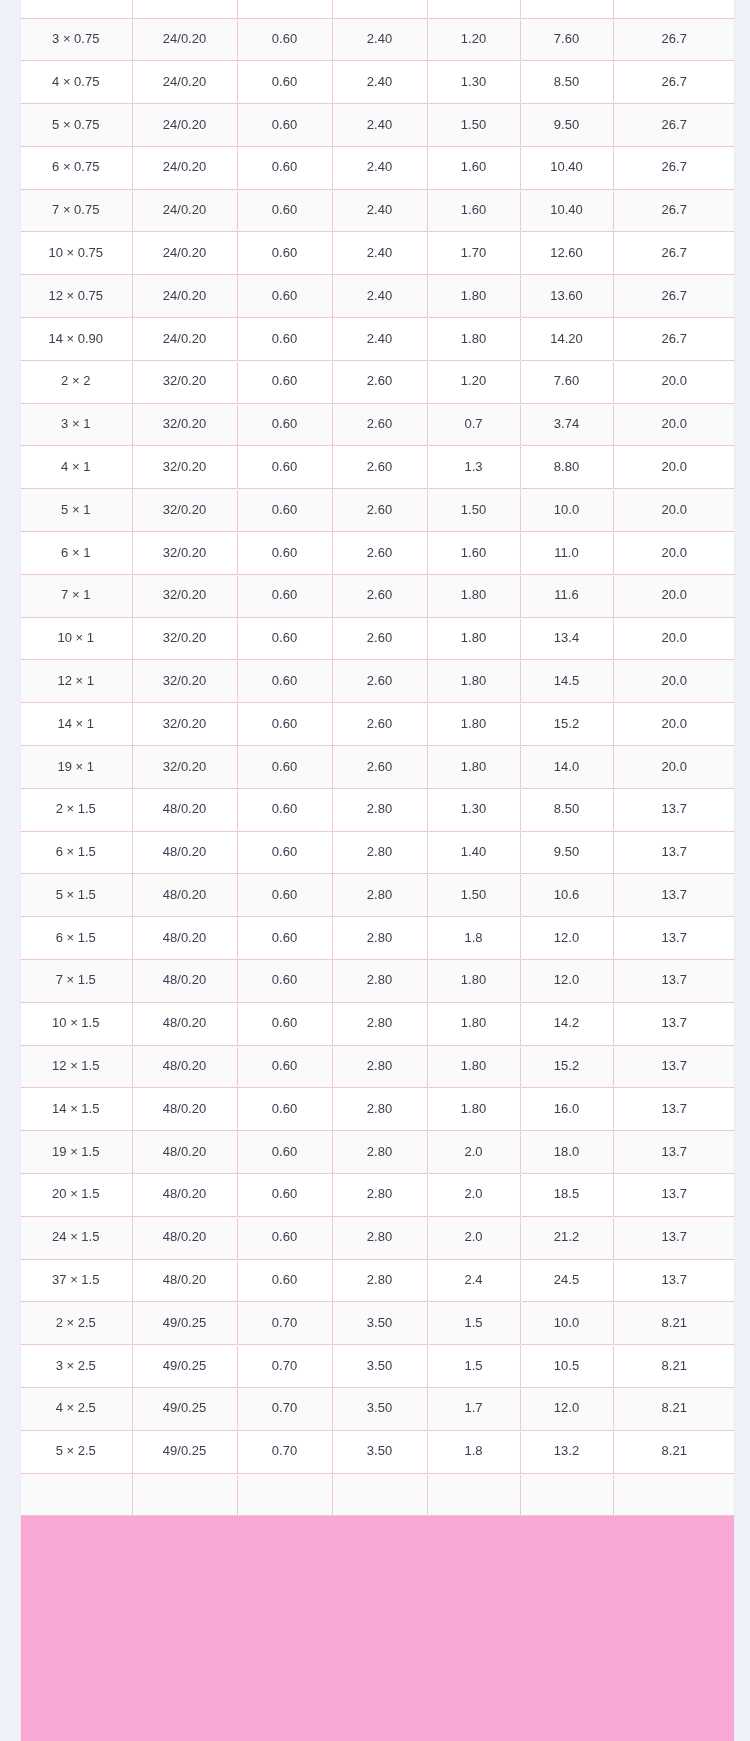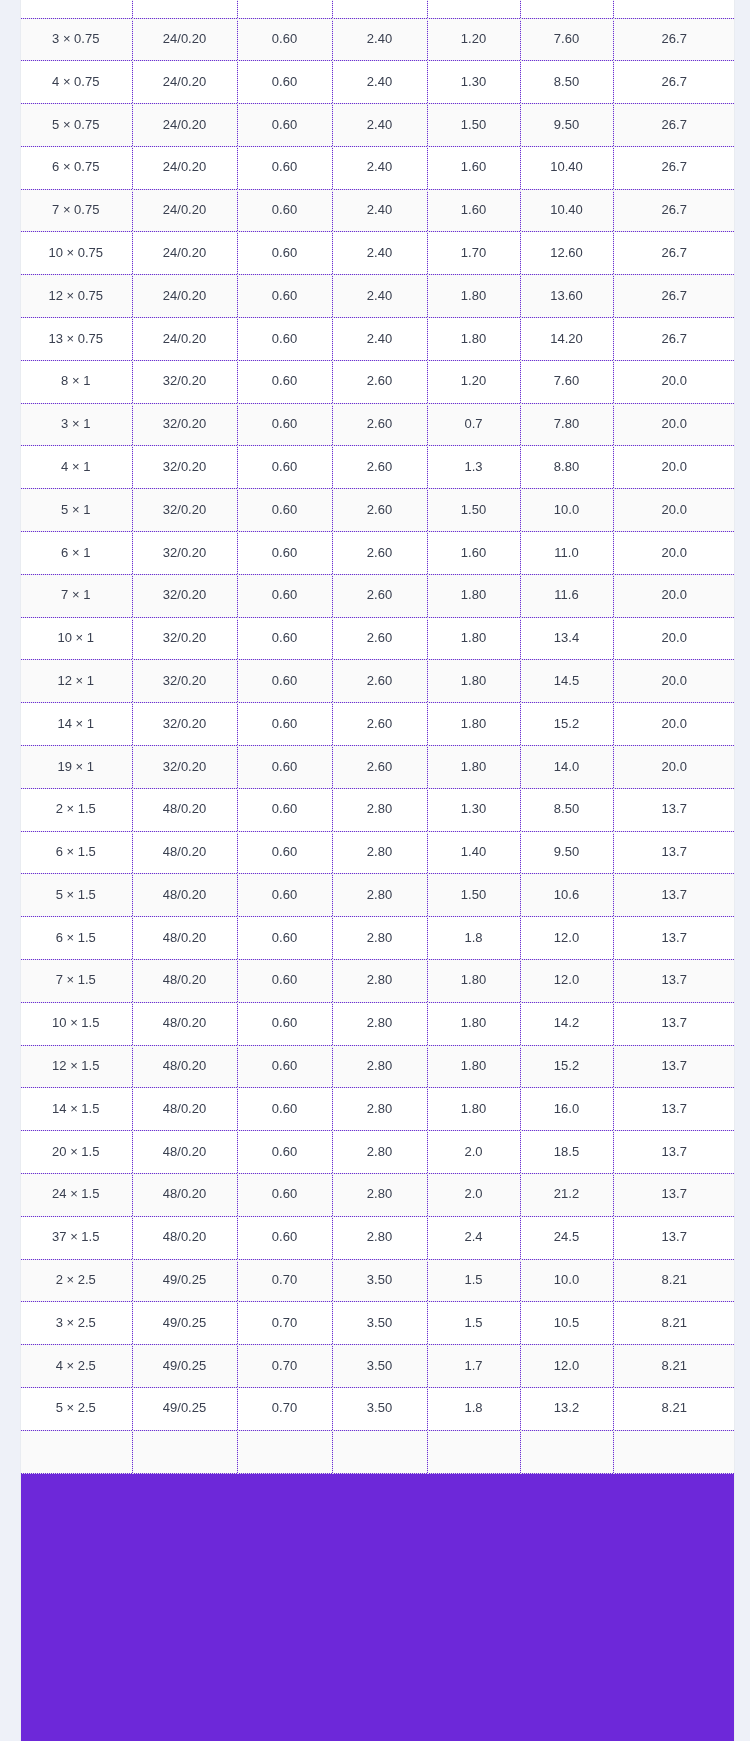--- a/index.html
+++ b/index.html
@@ -19,21 +19,21 @@
     height: 1741px;
     background: #eef1f8;
     overflow: hidden;
   }
   #table-wrap {
     position: absolute;
     left: 20px;
     top: 0;
     width: 715px;
     height: 1741px;
-    background: #6d28d9;
+    background: #f9a8d4;
     overflow: hidden;
   }
   table.data-table {
     width: 715px;
     border-collapse: collapse;
     table-layout: fixed;
     margin: 0;
     padding: 0;
   }
   table.data-table col.c0 { width: 112px; }
@@ -182,44 +182,44 @@
           <tr class="odd">
             <td>12 × 0.75</td>
             <td>24/0.20</td>
             <td>0.60</td>
             <td>2.40</td>
             <td>1.80</td>
             <td>13.60</td>
             <td>26.7</td>
           </tr>
           <tr class="even">
-            <td>13 × 0.75</td>
+            <td>14 × 0.90</td>
             <td>24/0.20</td>
             <td>0.60</td>
             <td>2.40</td>
             <td>1.80</td>
             <td>14.20</td>
             <td>26.7</td>
           </tr>
           <tr class="even">
-            <td>8 × 1</td>
+            <td>2 × 2</td>
             <td>32/0.20</td>
             <td>0.60</td>
             <td>2.60</td>
             <td>1.20</td>
             <td>7.60</td>
             <td>20.0</td>
           </tr>
           <tr class="odd">
             <td>3 × 1</td>
             <td>32/0.20</td>
             <td>0.60</td>
             <td>2.60</td>
             <td>0.7</td>
-            <td>7.80</td>
+            <td>3.74</td>
             <td>20.0</td>
           </tr>
           <tr class="even">
             <td>4 × 1</td>
             <td>32/0.20</td>
             <td>0.60</td>
             <td>2.60</td>
             <td>1.3</td>
             <td>8.80</td>
             <td>20.0</td>
@@ -350,20 +350,29 @@
             <td>15.2</td>
             <td>13.7</td>
           </tr>
           <tr class="even">
             <td>14 × 1.5</td>
             <td>48/0.20</td>
             <td>0.60</td>
             <td>2.80</td>
             <td>1.80</td>
             <td>16.0</td>
+            <td>13.7</td>
+          </tr>
+          <tr class="odd">
+            <td>19 × 1.5</td>
+            <td>48/0.20</td>
+            <td>0.60</td>
+            <td>2.80</td>
+            <td>2.0</td>
+            <td>18.0</td>
             <td>13.7</td>
           </tr>
           <tr class="even">
             <td>20 × 1.5</td>
             <td>48/0.20</td>
             <td>0.60</td>
             <td>2.80</td>
             <td>2.0</td>
             <td>18.5</td>
             <td>13.7</td>

